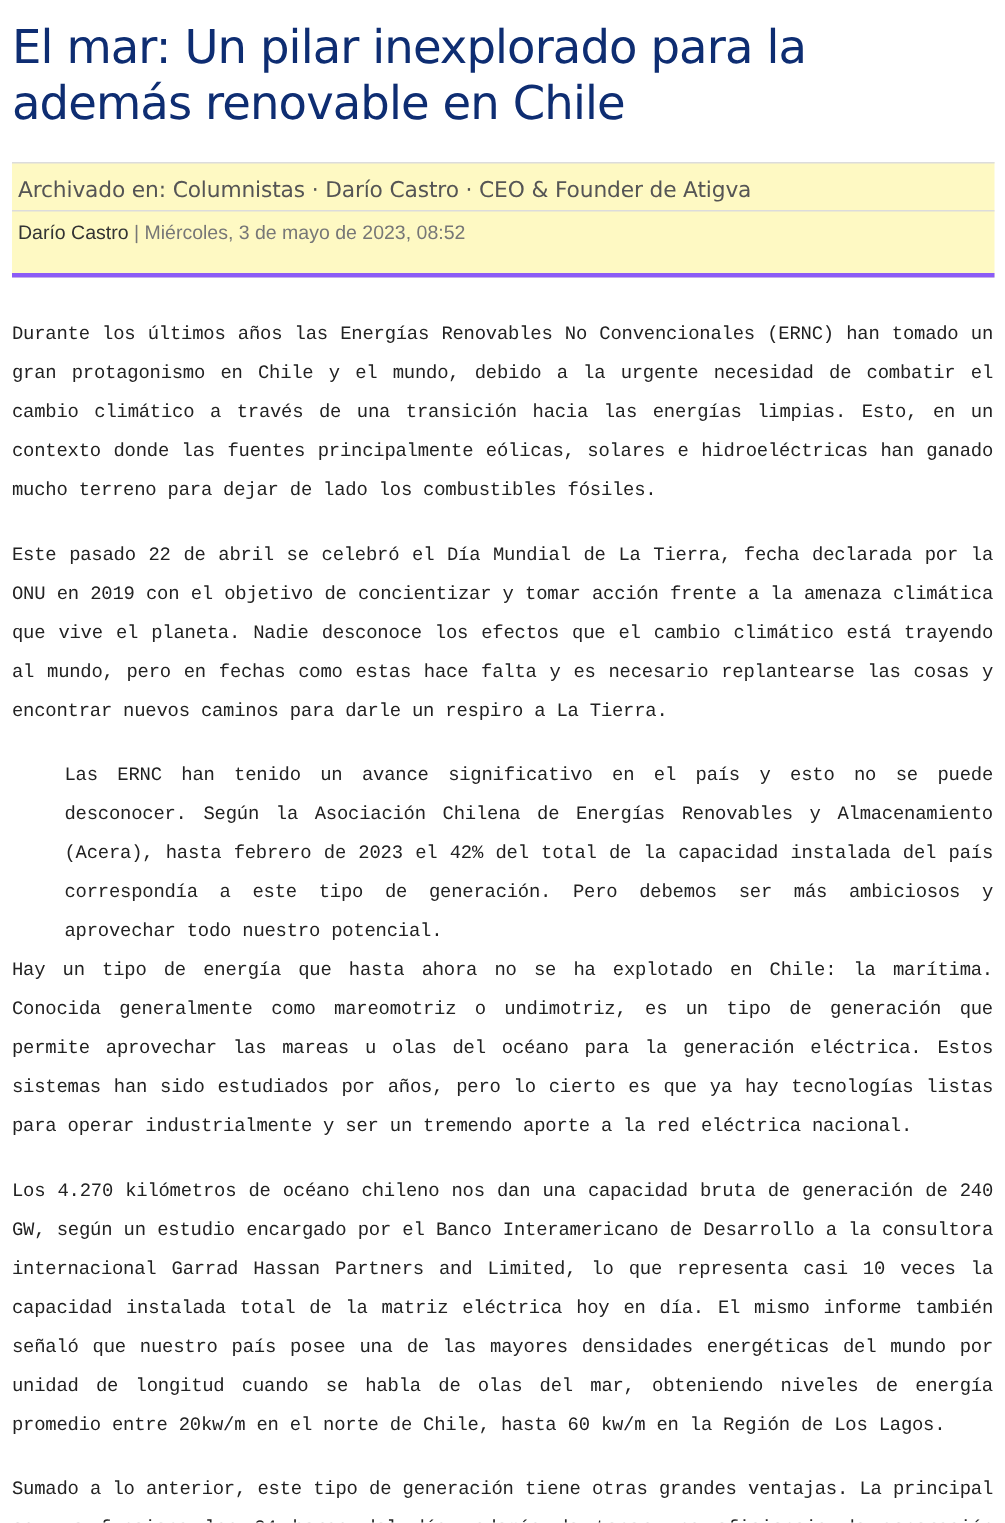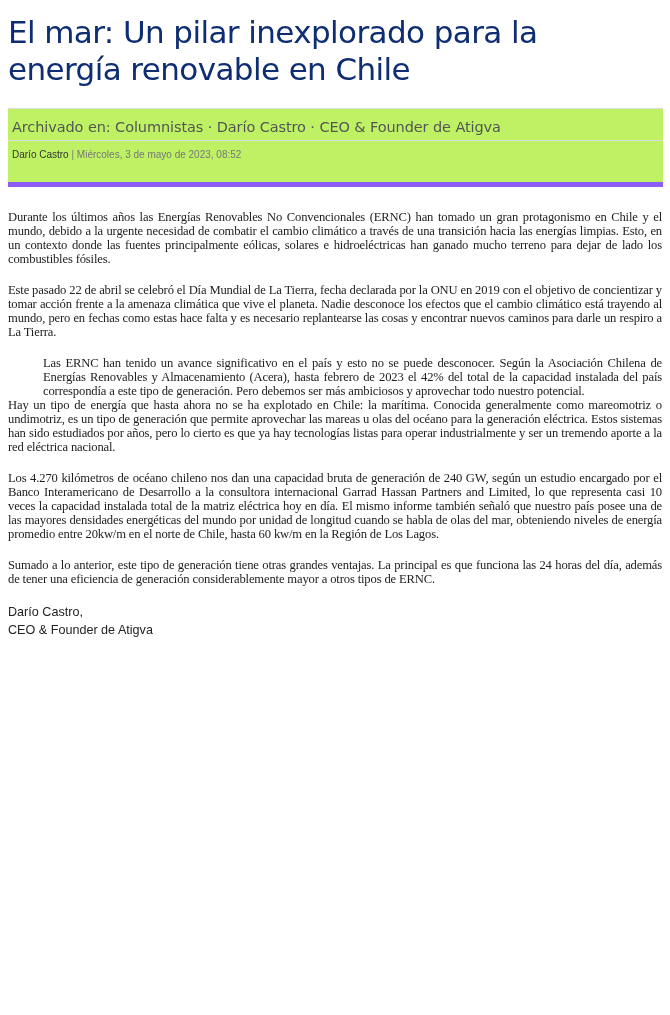--- a/index.html
+++ b/index.html
@@ -27,23 +27,23 @@
       line-height: 37px;
       color: #0e2d72;
       letter-spacing: -0.6px;
     }
     .meta-box {
       position: absolute;
       left: 8px;
       top: 108px;
       width: 655px;
       height: 73px;
-      background: #bef264;
+      background: #fef9c3;
       border-top: 1px solid #dcdcdc;
-      border-bottom: 5px solid #8b5cf6;
+      border-bottom: 3px solid #8b5cf6;
     }
     .filed {
       position: absolute;
       left: 4px;
       top: 6px;
       right: 0;
       height: 25px;
       font-family: "DejaVu Sans", sans-serif;
       font-size: 14.5px;
       line-height: 24px;
@@ -56,58 +56,58 @@
       right: 0;
       top: 31px;
       height: 1px;
       background: #dcdcdc;
     }
     .byline {
       position: absolute;
       left: 4px;
       top: 38px;
       font-family: "Liberation Sans", sans-serif;
-      font-size: 10px;
+      font-size: 13px;
       line-height: 16px;
       color: #777777;
     }
     .byline .author {
       color: #333333;
     }
     .article {
       position: absolute;
       left: 8px;
       top: 210px;
       width: 654px;
     }
     .article p {
       margin: 0 0 17px 0;
-      font-family: Liberation Serif, serif;
+      font-family: Liberation Mono, monospace;
       font-size: 12.6px;
-      line-height: 14px;
+      line-height: 26px;
       color: #222222;
       text-align: justify;
       letter-spacing: -0.15px;
     }
     .article p.tight {
       margin-bottom: 0;
       margin-left: 35px;
     }
     .signature {
       margin: 0;
       font-family: Liberation Sans, sans-serif;
       font-size: 12.6px;
       line-height: 18px;
       color: #222222;
     }
   </style>
 </head>
 <body>
 
-<h1 class="title">El mar: Un pilar inexplorado para la energía renovable en Chile</h1>
+<h1 class="title">El mar: Un pilar inexplorado para la además renovable en Chile</h1>
 
 <div class="meta-box">
   <div class="filed">Archivado en: Columnistas · Darío Castro · CEO &amp; Founder de Atigva</div>
   <div class="filed-divider"></div>
   <div class="byline">
     <span class="author">Darío Castro</span><span> | </span><span>Miércoles, 3 de mayo de 2023, 08:52</span>
   </div>
 </div>
 
 <div class="article">

